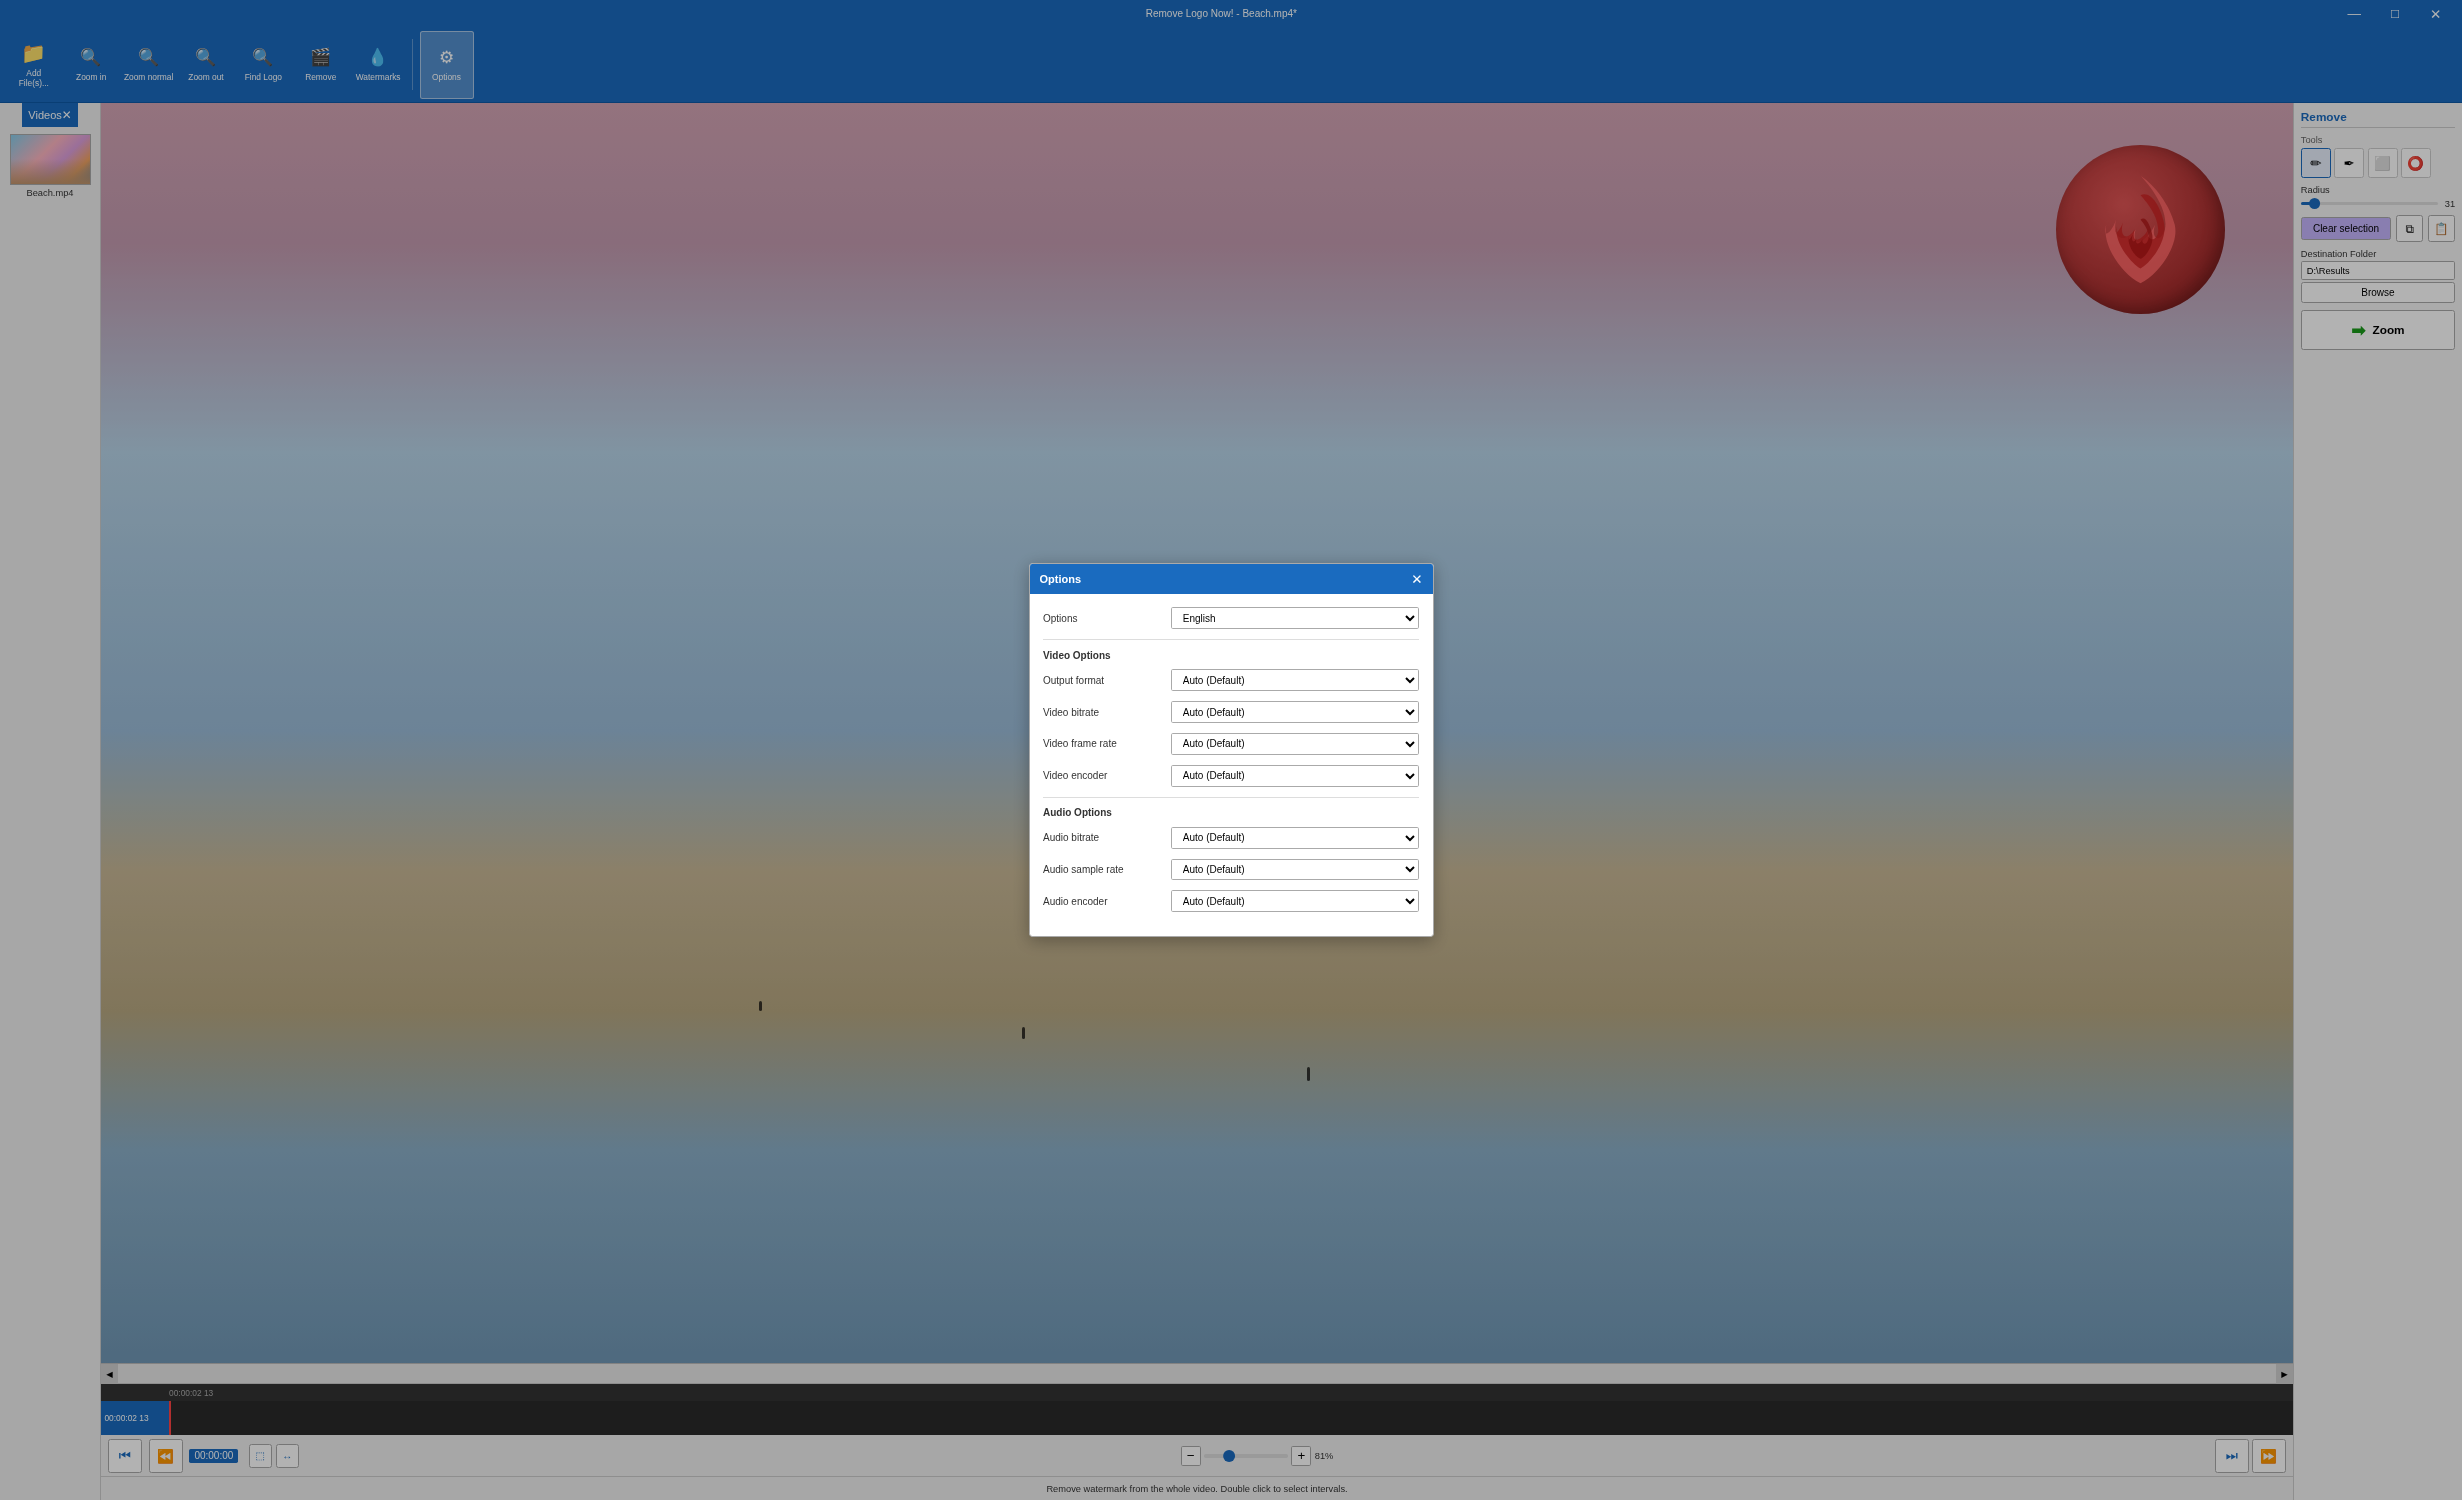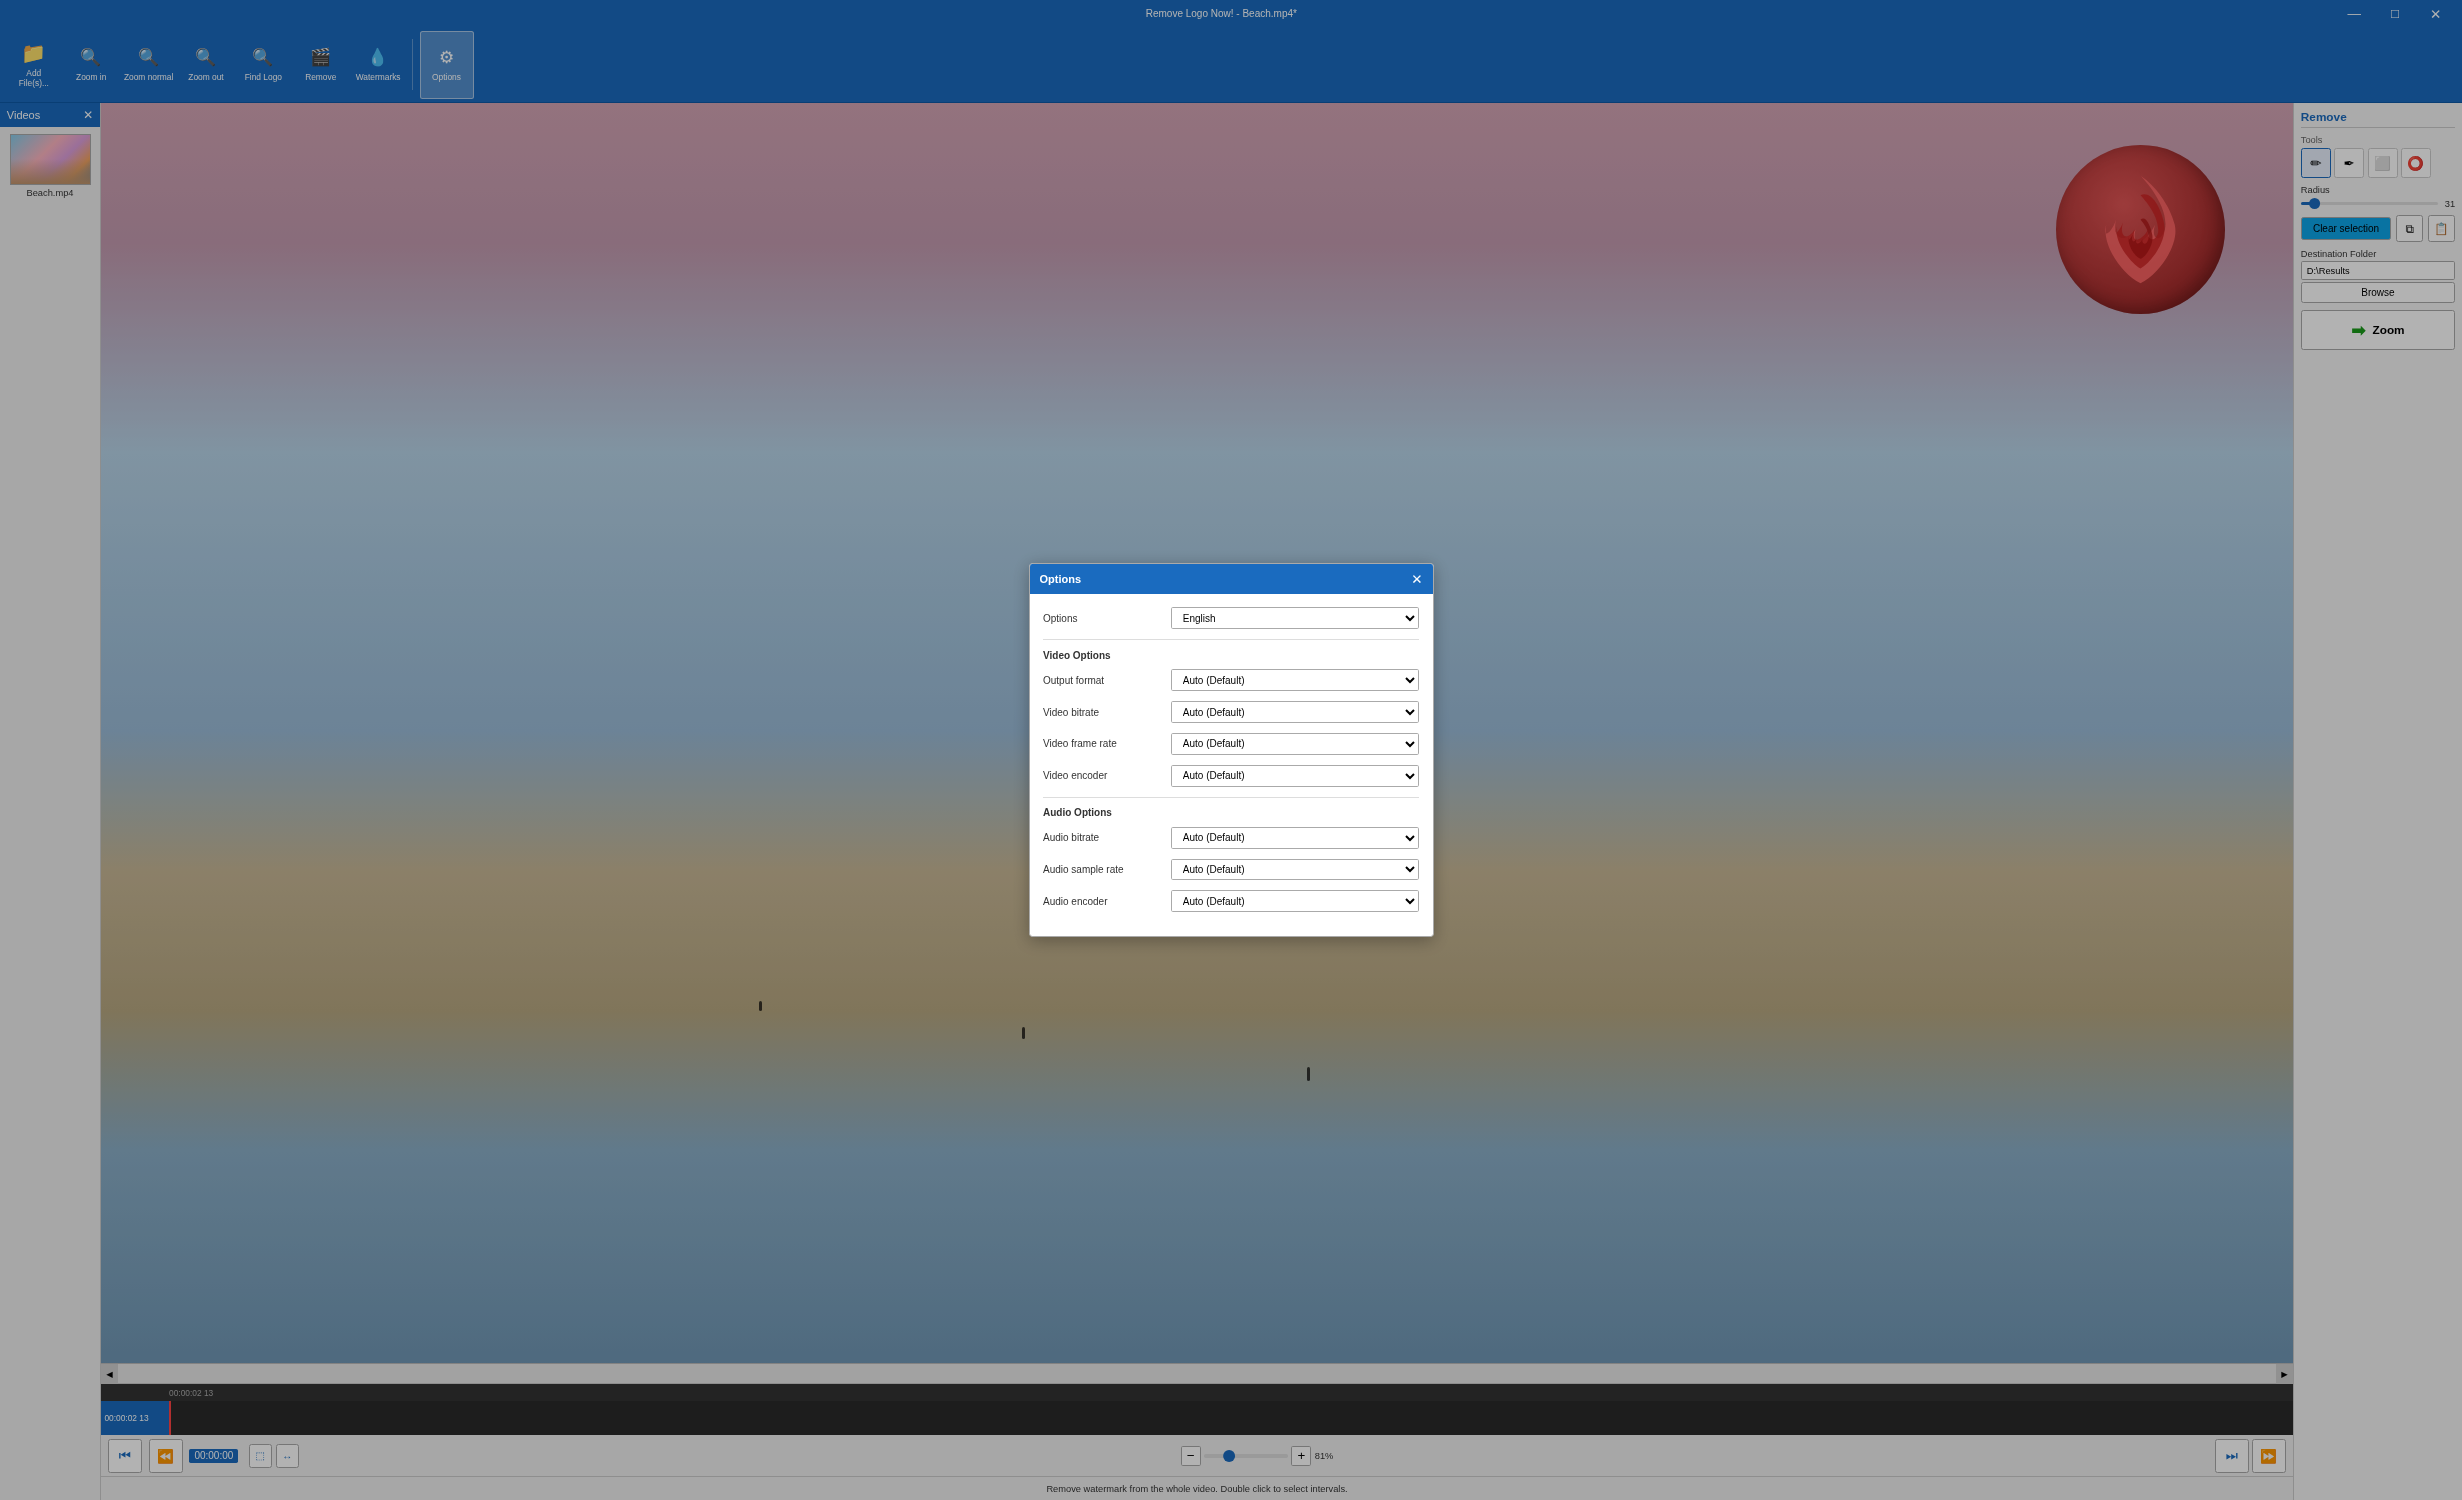--- a/index.html
+++ b/index.html
@@ -49,20 +49,21 @@
       height: calc(1500px - 27px - 76px);
     }
 
     
     .sidebar {
       width: 101px;
       background: #f0f0f0;
       border-right: 0.8px solid #ccc;
       display: flex;
       flex-direction: column;
+      align-items: center;
     }
     .sidebar-header {
       background: #1a6bbf;
       color: white;
       padding: 5px 6.8px;
       font-size: 11px;
       display: flex;
       justify-content: space-between;
       align-items: center;
     }
@@ -172,21 +173,21 @@
     }
     .radius-fill { height: 100%; width: 10%; background: #1a6bbf; border-radius: 1.7px; }
     .radius-thumb {
       position: absolute; top: -4.2px; left: 10%;
       width: 11.8px; height: 11.8px; background: #1a6bbf;
       border-radius: 50%; transform: translateX(-50%);
     }
     .radius-value { font-size: 9.3px; color: #333; width: 17px; text-align: right; }
     .clear-btn {
       width: 100%; padding: 5px;
-      background: #0ea5e9; border: 0.8px solid #aaa;
+      background: #c4b5fd; border: 0.8px solid #aaa;
       cursor: pointer; font-size: 10px; border-radius: 2.5px;
     }
     .icon-action-btn {
       width: 27px; height: 27px;
       border: 0.8px solid #aaa; background: white; cursor: pointer;
       display: flex; align-items: center; justify-content: center;
       font-size: 11.8px; border-radius: 2.5px;
     }
     .dest-folder { display: flex; flex-direction: column; gap: 2px; }
     .dest-label { font-size: 9.3px; color: #333; }

